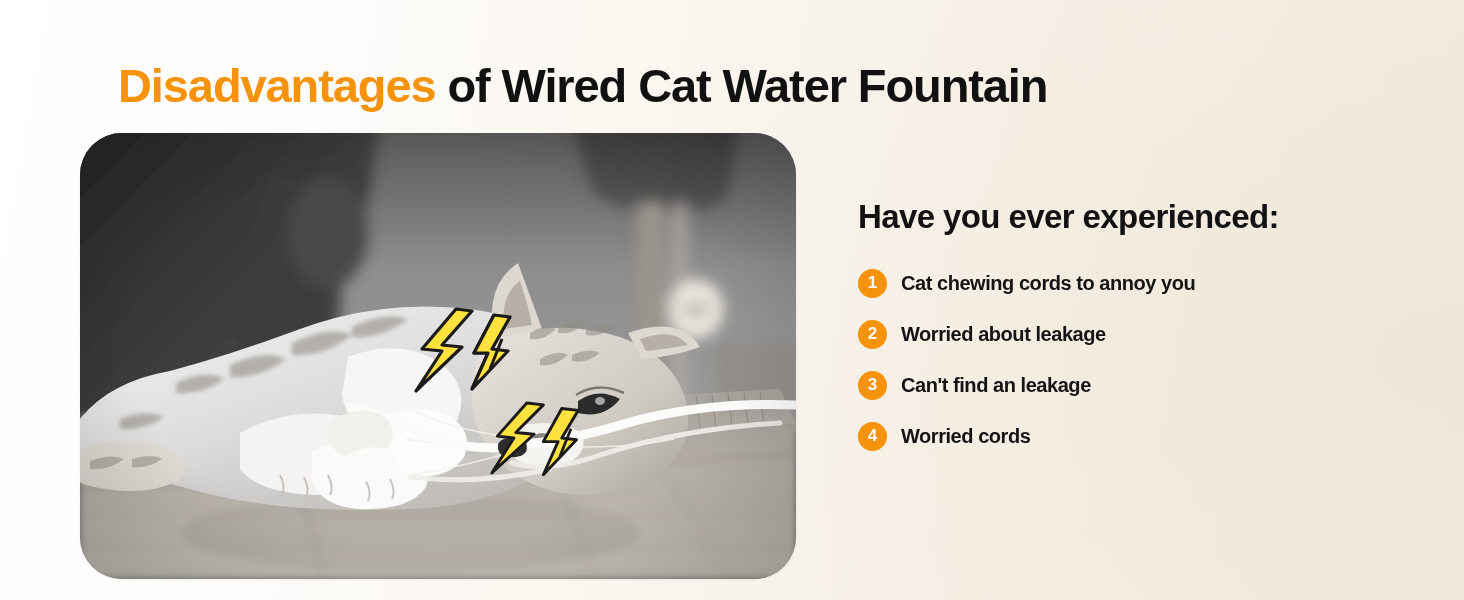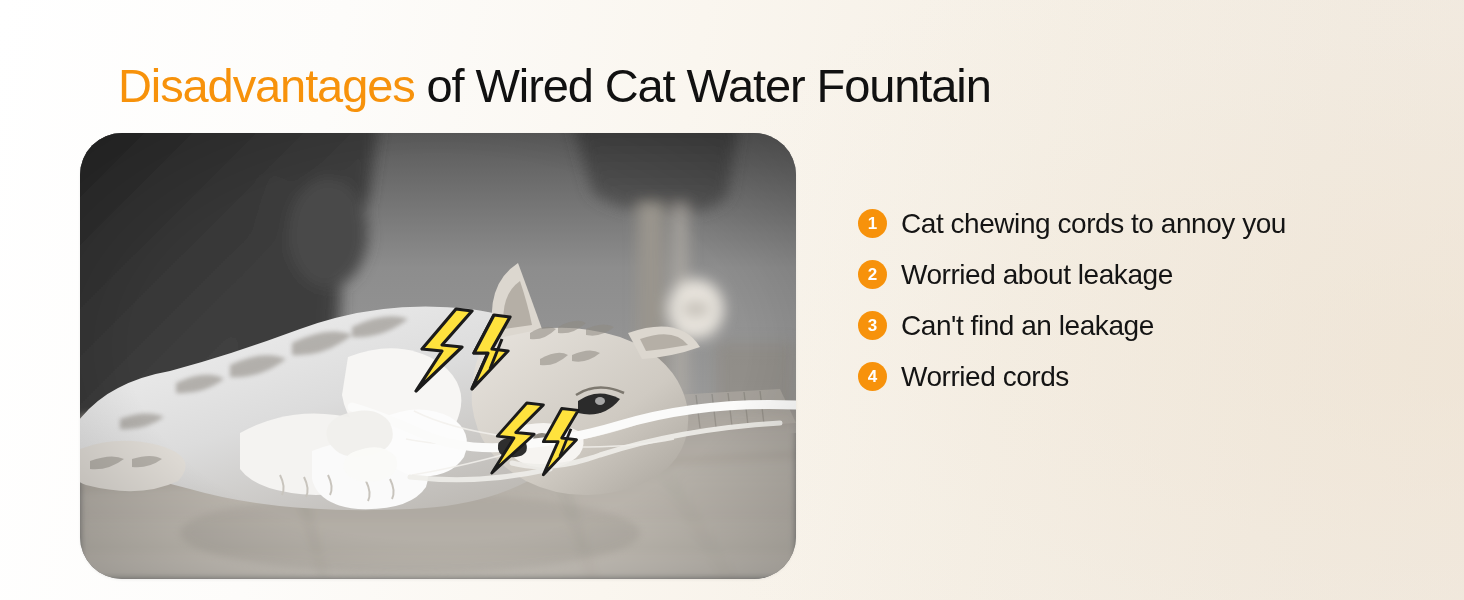--- a/index.html
+++ b/index.html
@@ -29,21 +29,21 @@
     background:radial-gradient(120% 100% at 100% 60%, rgba(238,226,208,.55) 0%, rgba(240,232,218,.15) 55%, rgba(255,255,255,0) 80%);
     pointer-events:none;
   }
 
   
   .title{
     position:absolute;
     left:118px; top:61px;
     font-size:47px;
     line-height:1.05;
-    font-weight:normal;
+    font-weight:bold;
     letter-spacing:-1.1px;
     color:#111111;
     white-space:nowrap;
     font-stretch:condensed;
   }
   .title .hl{ color:#F7920B; }
 
   
   .photo{
     position:absolute;
@@ -86,25 +86,25 @@
     color:#ffffff;
     font-size:17px;
     font-weight:bold;
     display:flex;
     align-items:center;
     justify-content:center;
     line-height:1;
     padding-bottom:1px;
   }
   .item-text{
-    font-size:28px;
+    font-size:20px;
     color:#141414;
     letter-spacing:-.45px;
     white-space:nowrap;
-    font-weight:400;
+    font-weight:700;
   }
 </style>
 </head>
 <body>
 
 <div class="banner">
 
   <div class="bg-warm-wash"></div>
 
   <h1 class="title"><span class="hl">Disadvantages</span><span> of Wired Cat Water Fountain</span></h1>
@@ -287,20 +287,21 @@
         <path d="M40,0 L8,36 L26,38 L2,76 L48,34 L28,32 L58,2 Z" fill="#FFE23D" stroke="#1B1B1B" stroke-width="3.2" stroke-linejoin="round"></path>
         <path d="M78,6 L58,42 L74,42 L58,78 L94,40 L78,38 L96,8 Z" fill="#FFE23D" stroke="#1B1B1B" stroke-width="3.2" stroke-linejoin="round"></path>
         <path d="M88,28 L76,58" stroke="#1B1B1B" stroke-width="3" fill="none"></path>
       </g>
 
       <rect x="0" y="0" width="716" height="446" fill="url(#vign)"></rect>
     </svg>
   </div>
 
   <div class="right-col">
+    <div class="subhead">Have you ever experienced:</div>
 
     <ul class="list">
       <li class="list-item">
         <span class="badge">1</span>
         <span class="item-text">Cat chewing cords to annoy you</span>
       </li>
       <li class="list-item">
         <span class="badge">2</span>
         <span class="item-text">Worried about leakage</span>
       </li>

